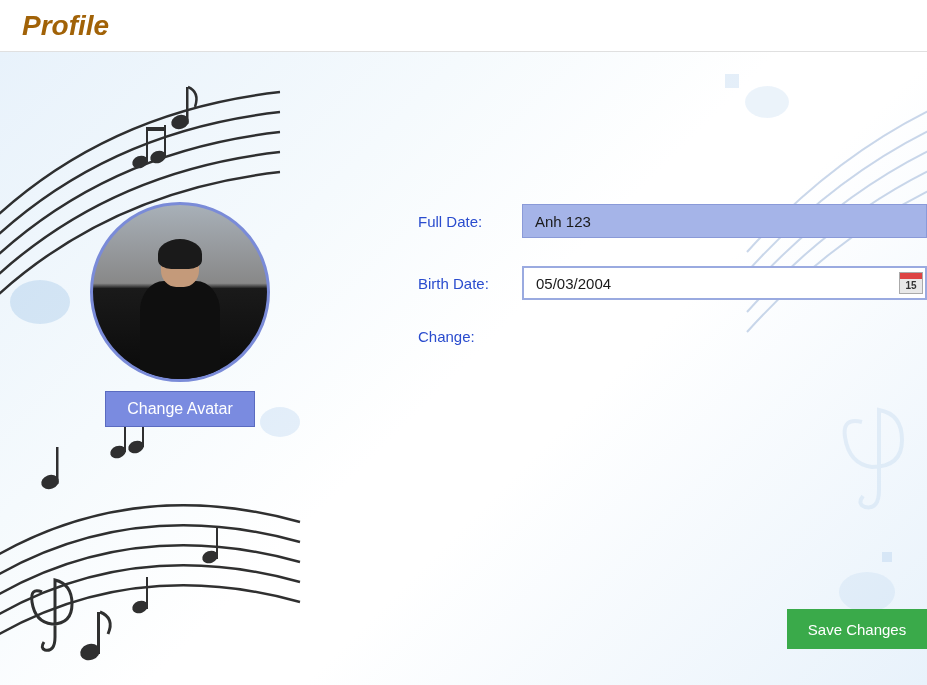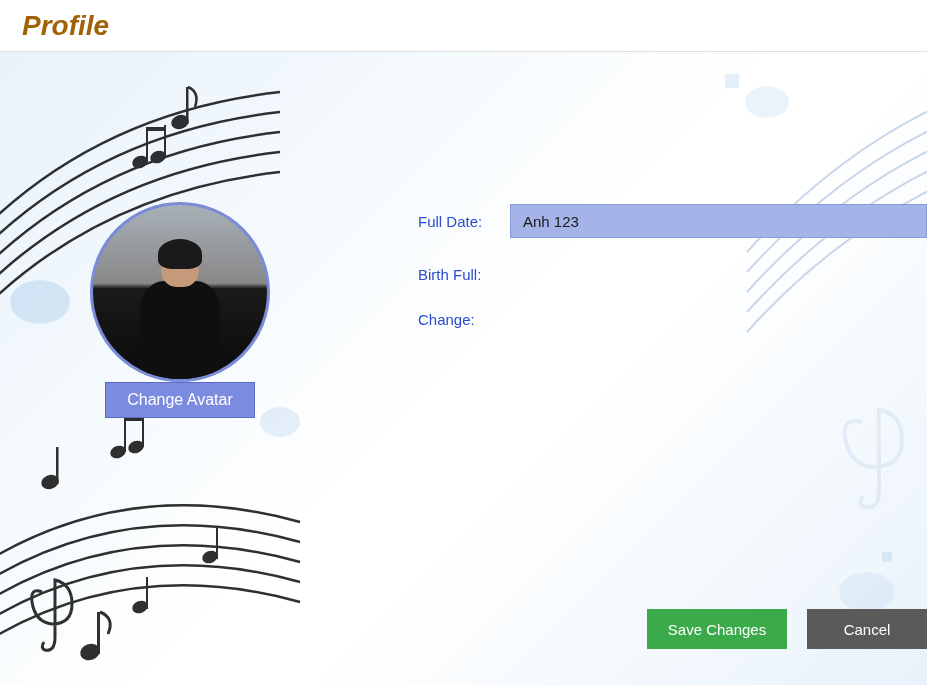--- a/index.html
+++ b/index.html
@@ -111,21 +111,21 @@
       position: absolute;
       top: 36px;
       left: 50%;
       transform: translateX(-50%);
       width: 80px;
       height: 100px;
       background: #0f0f0f;
       border-radius: 30% 30% 10% 10%;
     }
     .change-avatar-btn {
-      margin-top: 0;
+      margin-top: 9px;
       width: 150px;
       height: 36px;
       background: #7a8be0;
       color: #fff;
       border: 1px solid #5a6bc0;
       font-size: 16px;
       cursor: pointer;
     }
     .form-section {
       position: absolute;
@@ -146,20 +146,21 @@
       font-weight: 500;
     }
     .form-input {
       flex: 1;
       height: 34px;
       background: #a5b4e8;
       border: 1px solid #8a9ad8;
       padding: 0 12px;
       font-size: 15px;
       color: #1a1a1a;
+      margin-left: 12px;
     }
     .form-input.date-input {
       background: #fff;
       border: 2px solid #9aaae0;
       padding-right: 34px;
     }
     .date-wrapper {
       position: relative;
       flex: 1;
       display: flex;
@@ -307,25 +308,31 @@
     </div>
     <button class="change-avatar-btn">Change Avatar</button>
   </div>
 
   <div class="form-section">
     <div class="form-row">
       <label class="form-label">Full Date:</label>
       <input class="form-input" type="text" value="Anh 123" style="">
     </div>
     <div class="form-row">
-      <label class="form-label">Birth Full:</label>
+      <label class="form-label">Birth Date:</label>
+      <div class="date-wrapper">
+        <input class="form-input date-input" type="text" value="05/03/2004" style="">
+        <div class="date-icon">
+          <div class="date-icon-top"></div>
+          <span class="date-icon-num">15</span>
+        </div>
+      </div>
     </div>
     <div class="form-row">
       <label class="form-label">Change:</label>
     </div>
   </div>
 
   <div class="button-section">
     <button class="save-btn">Save Changes</button>
-    <button class="cancel-btn">Cancel</button>
   </div>
 
 </div>
 
 </body></html>

